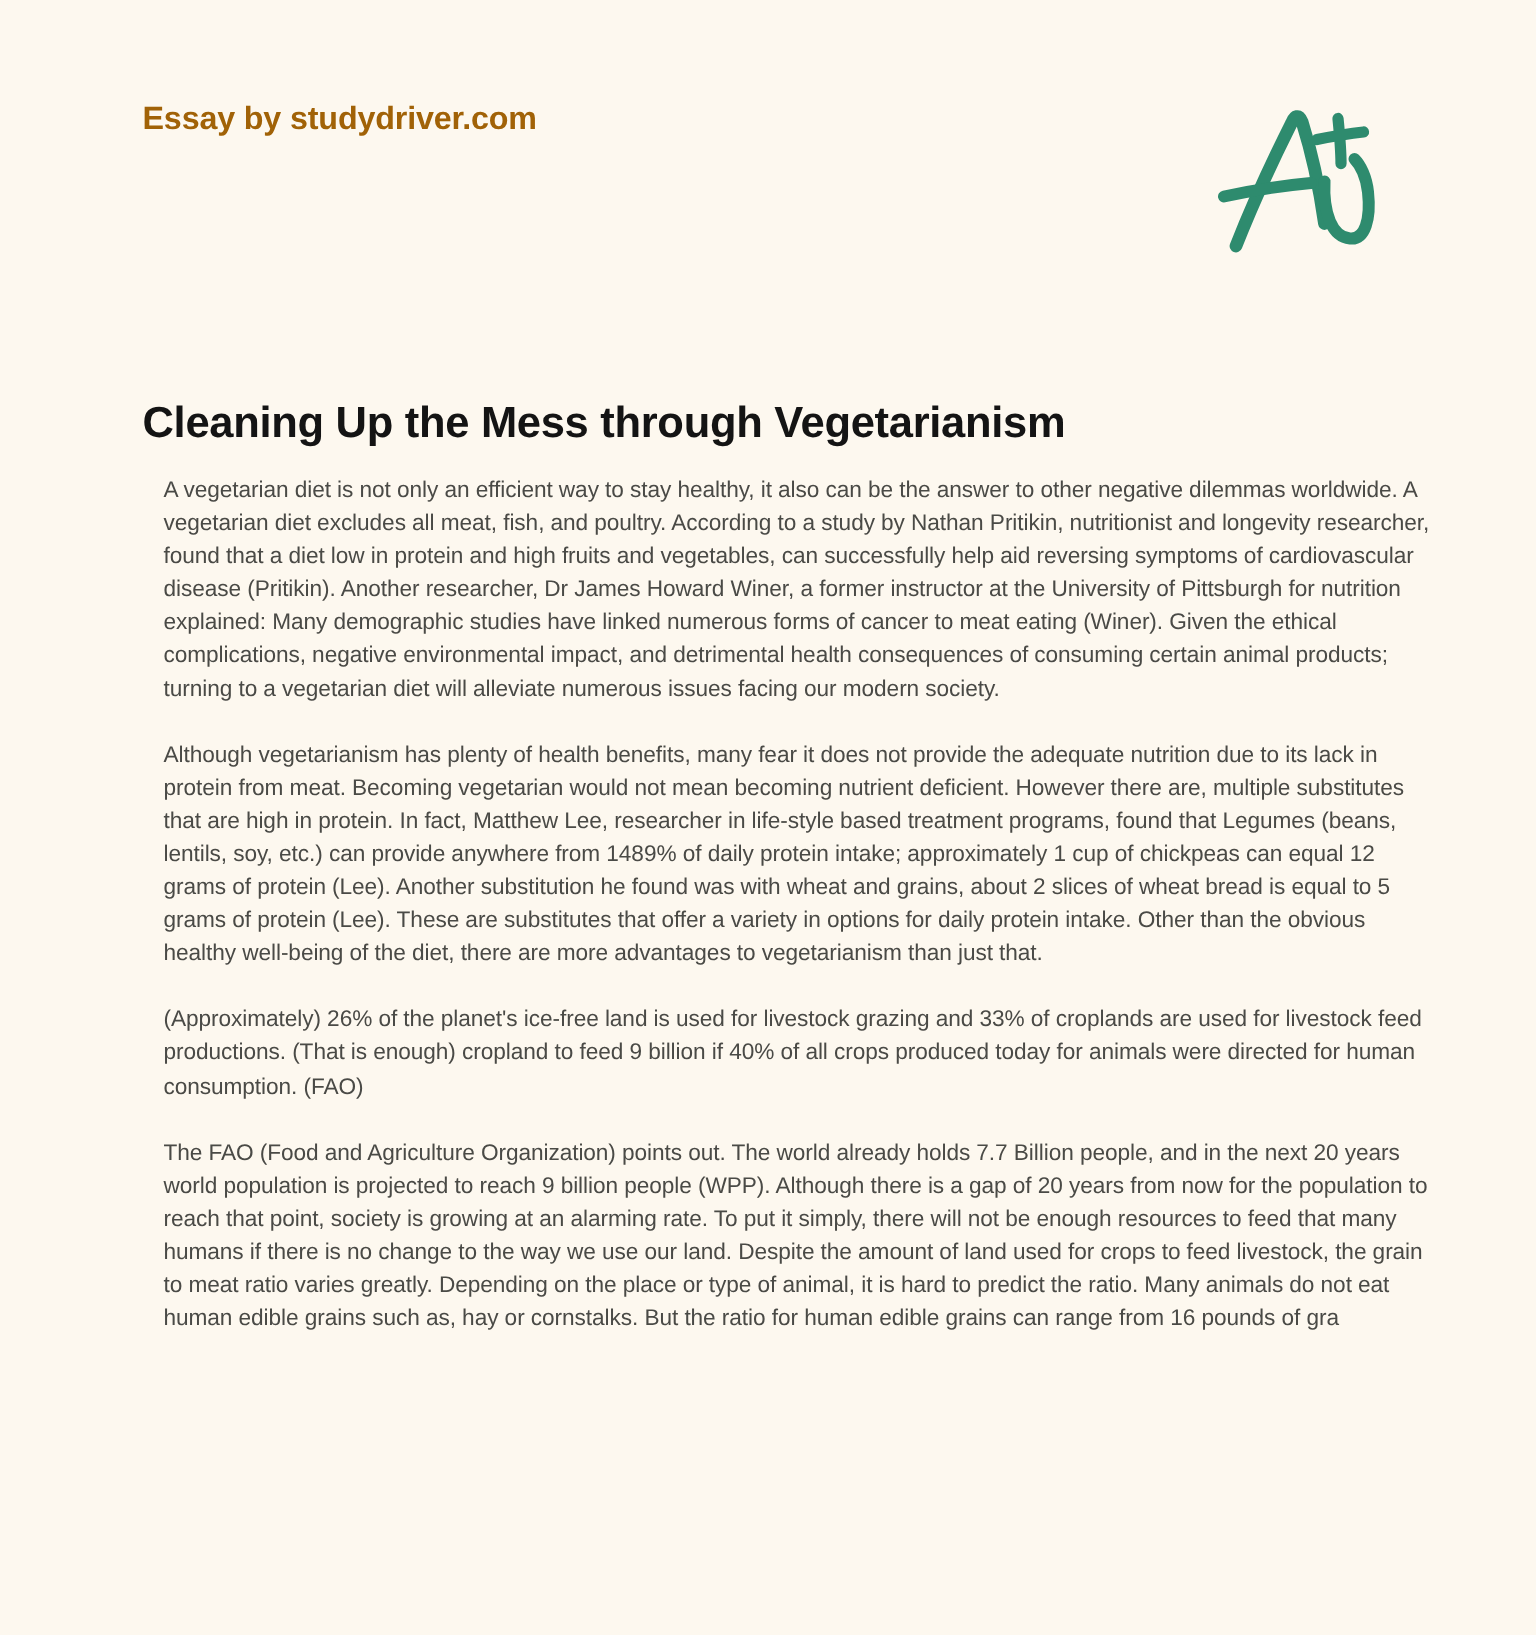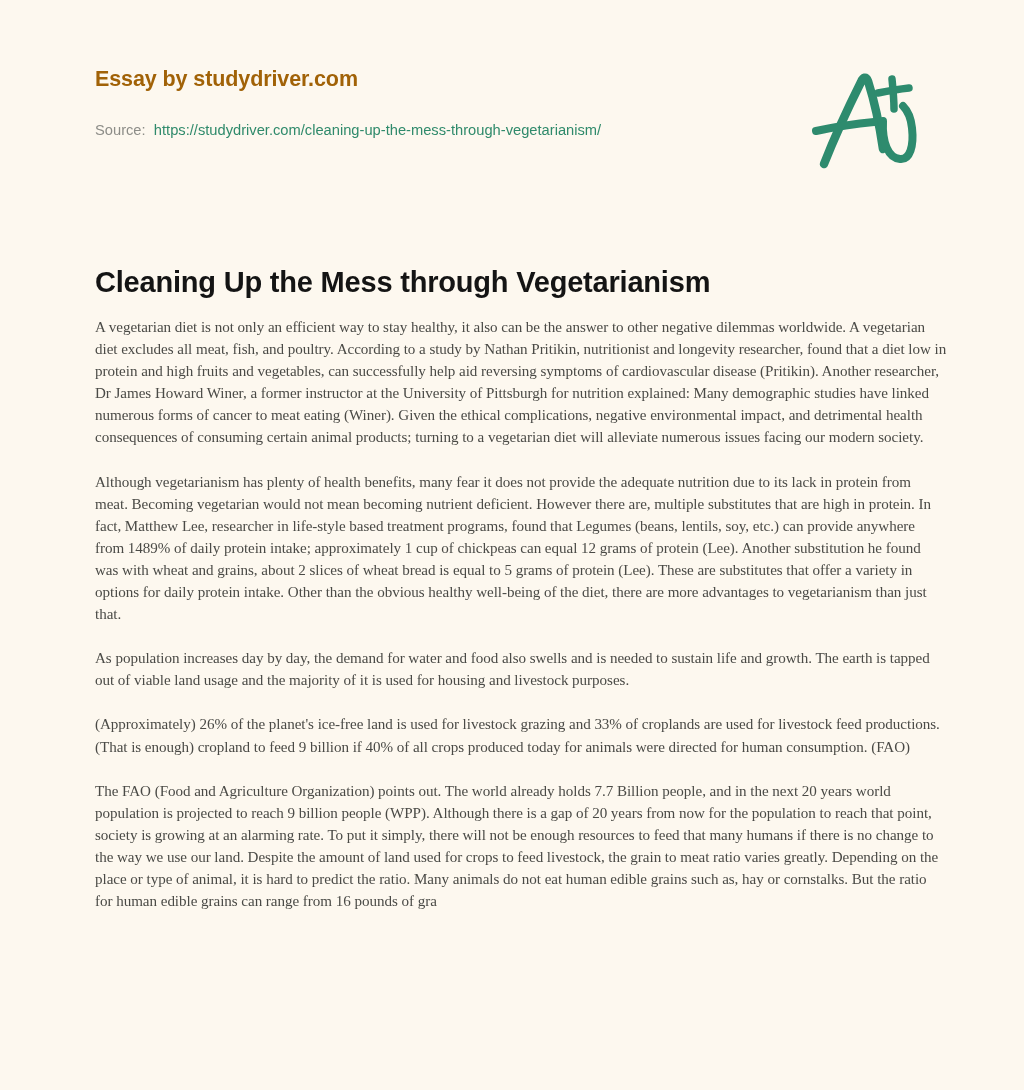--- a/index.html
+++ b/index.html
@@ -86,24 +86,23 @@
     font-weight: bold;
     color: #141414;
     letter-spacing: -0.2px;
     line-height: 36px;
     margin-top: 16px;
   }
 
   
   .body-copy {
     position: absolute;
-    left: 95px;
+    left: 109px;
     top: 316px;
     width: 852px;
-    font-family: Liberation Serif, serif;
   }
 
   .body-copy p {
     margin: 0 0 22px 0;
     font-size: 15.1px;
     line-height: 22.1px;
     color: #4a4a46;
     text-align: left;
     letter-spacing: -0.05px;
   }
@@ -114,24 +113,20 @@
 </style>
 </head>
 <body>
 
 <div class="page">
 
   <div class="header">
 
     <div class="byline">Essay by studydriver.com</div>
 
-    <div class="source-line">
-      <span class="source-label">Source:</span>
-      <span>&nbsp;</span><a class="source-url" href="#">https://studydriver.com/cleaning-up-the-mess-through-vegetarianism/</a>
-    </div>
 
     <div class="logo">
       <svg viewBox="0 0 116 108" xmlns="http://www.w3.org/2000/svg" aria-hidden="true">
         <g fill="none" stroke="#2e8b6e" stroke-linecap="round" stroke-linejoin="round">
 
           <path d="M16 98 C27 70 42 38 53 16 C55 11 58 10 60 15 C66 34 72 62 75 83" stroke-width="8.5"></path>
 
           <path d="M8 65 C22 62 44 58 66 56" stroke-width="8"></path>
 
           <path d="M75 55 C74 76 80 92 92 93 C102 94 106 80 104 62 C103 52 99 44 95 40" stroke-width="8"></path>
@@ -143,18 +138,17 @@
       </svg>
     </div>
 
   </div>
 
   <h1 class="title">Cleaning Up the Mess through Vegetarianism</h1>
 
   <div class="body-copy">
     <p>A vegetarian diet is not only an efficient way to stay healthy, it also can be the answer to other negative dilemmas worldwide. A vegetarian diet excludes all meat, fish, and poultry. According to a study by Nathan Pritikin, nutritionist and longevity researcher, found that a diet low in protein and high fruits and vegetables, can successfully help aid reversing symptoms of cardiovascular disease (Pritikin). Another researcher, Dr James Howard Winer, a former instructor at the University of Pittsburgh for nutrition explained: Many demographic studies have linked numerous forms of cancer to meat eating (Winer). Given the ethical complications, negative environmental impact, and detrimental health consequences of consuming certain animal products; turning to a vegetarian diet will alleviate numerous issues facing our modern society.</p>
     <p>Although vegetarianism has plenty of health benefits, many fear it does not provide the adequate nutrition due to its lack in protein from meat. Becoming vegetarian would not mean becoming nutrient deficient. However there are, multiple substitutes that are high in protein. In fact, Matthew Lee, researcher in life-style based treatment programs, found that Legumes (beans, lentils, soy, etc.) can provide anywhere from 1489% of daily protein intake; approximately 1 cup of chickpeas can equal 12 grams of protein (Lee). Another substitution he found was with wheat and grains, about 2 slices of wheat bread is equal to 5 grams of protein (Lee). These are substitutes that offer a variety in options for daily protein intake. Other than the obvious healthy well-being of the diet, there are more advantages to vegetarianism than just that.</p>
-    <p>As population increases day by day, the demand for water and food also swells and is needed to sustain life and growth. The earth is tapped out of viable land usage and the majority of it is used for housing and livestock purposes.</p>
     <p>(Approximately) 26% of the planet's ice-free land is used for livestock grazing and 33% of croplands are used for livestock feed productions. (That is enough) cropland to feed 9 billion if 40% of all crops produced today for animals were directed for human consumption. (FAO)</p>
     <p>The FAO (Food and Agriculture Organization) points out. The world already holds 7.7 Billion people, and in the next 20 years world population is projected to reach 9 billion people (WPP). Although there is a gap of 20 years from now for the population to reach that point, society is growing at an alarming rate. To put it simply, there will not be enough resources to feed that many humans if there is no change to the way we use our land. Despite the amount of land used for crops to feed livestock, the grain to meat ratio varies greatly. Depending on the place or type of animal, it is hard to predict the ratio. Many animals do not eat human edible grains such as, hay or cornstalks. But the ratio for human edible grains can range from 16 pounds of gra</p>
   </div>
 
 </div>
 
 </body></html>

